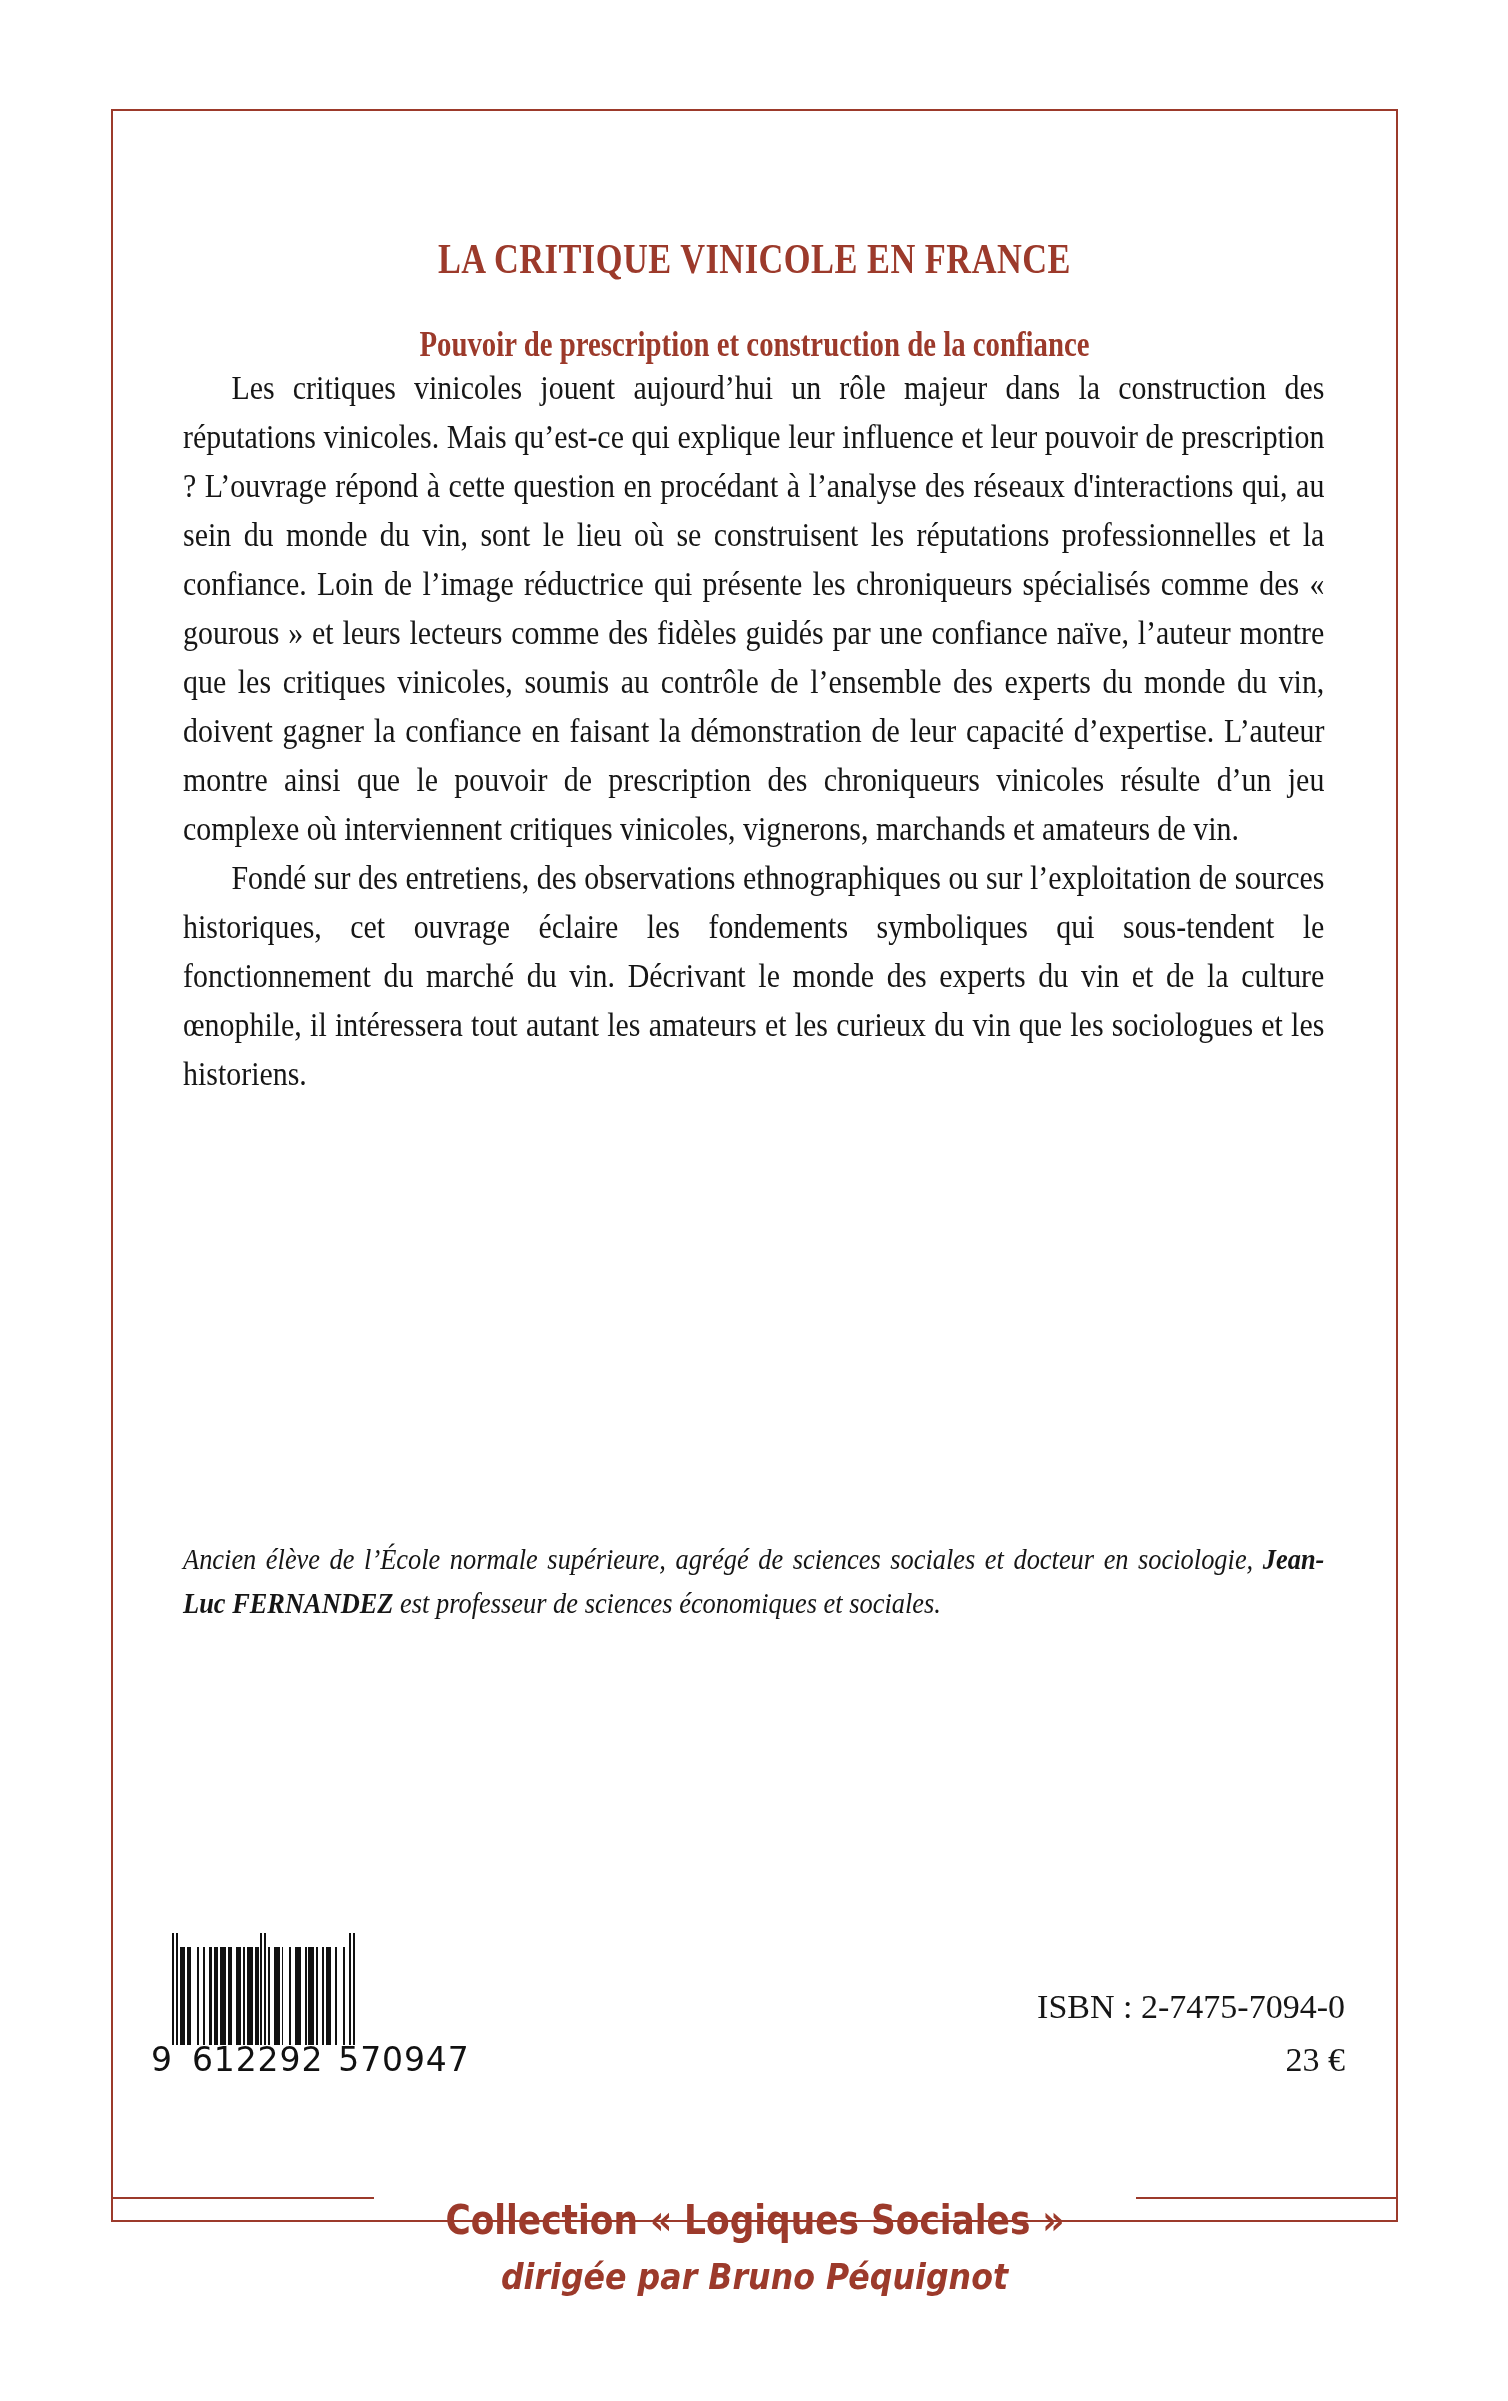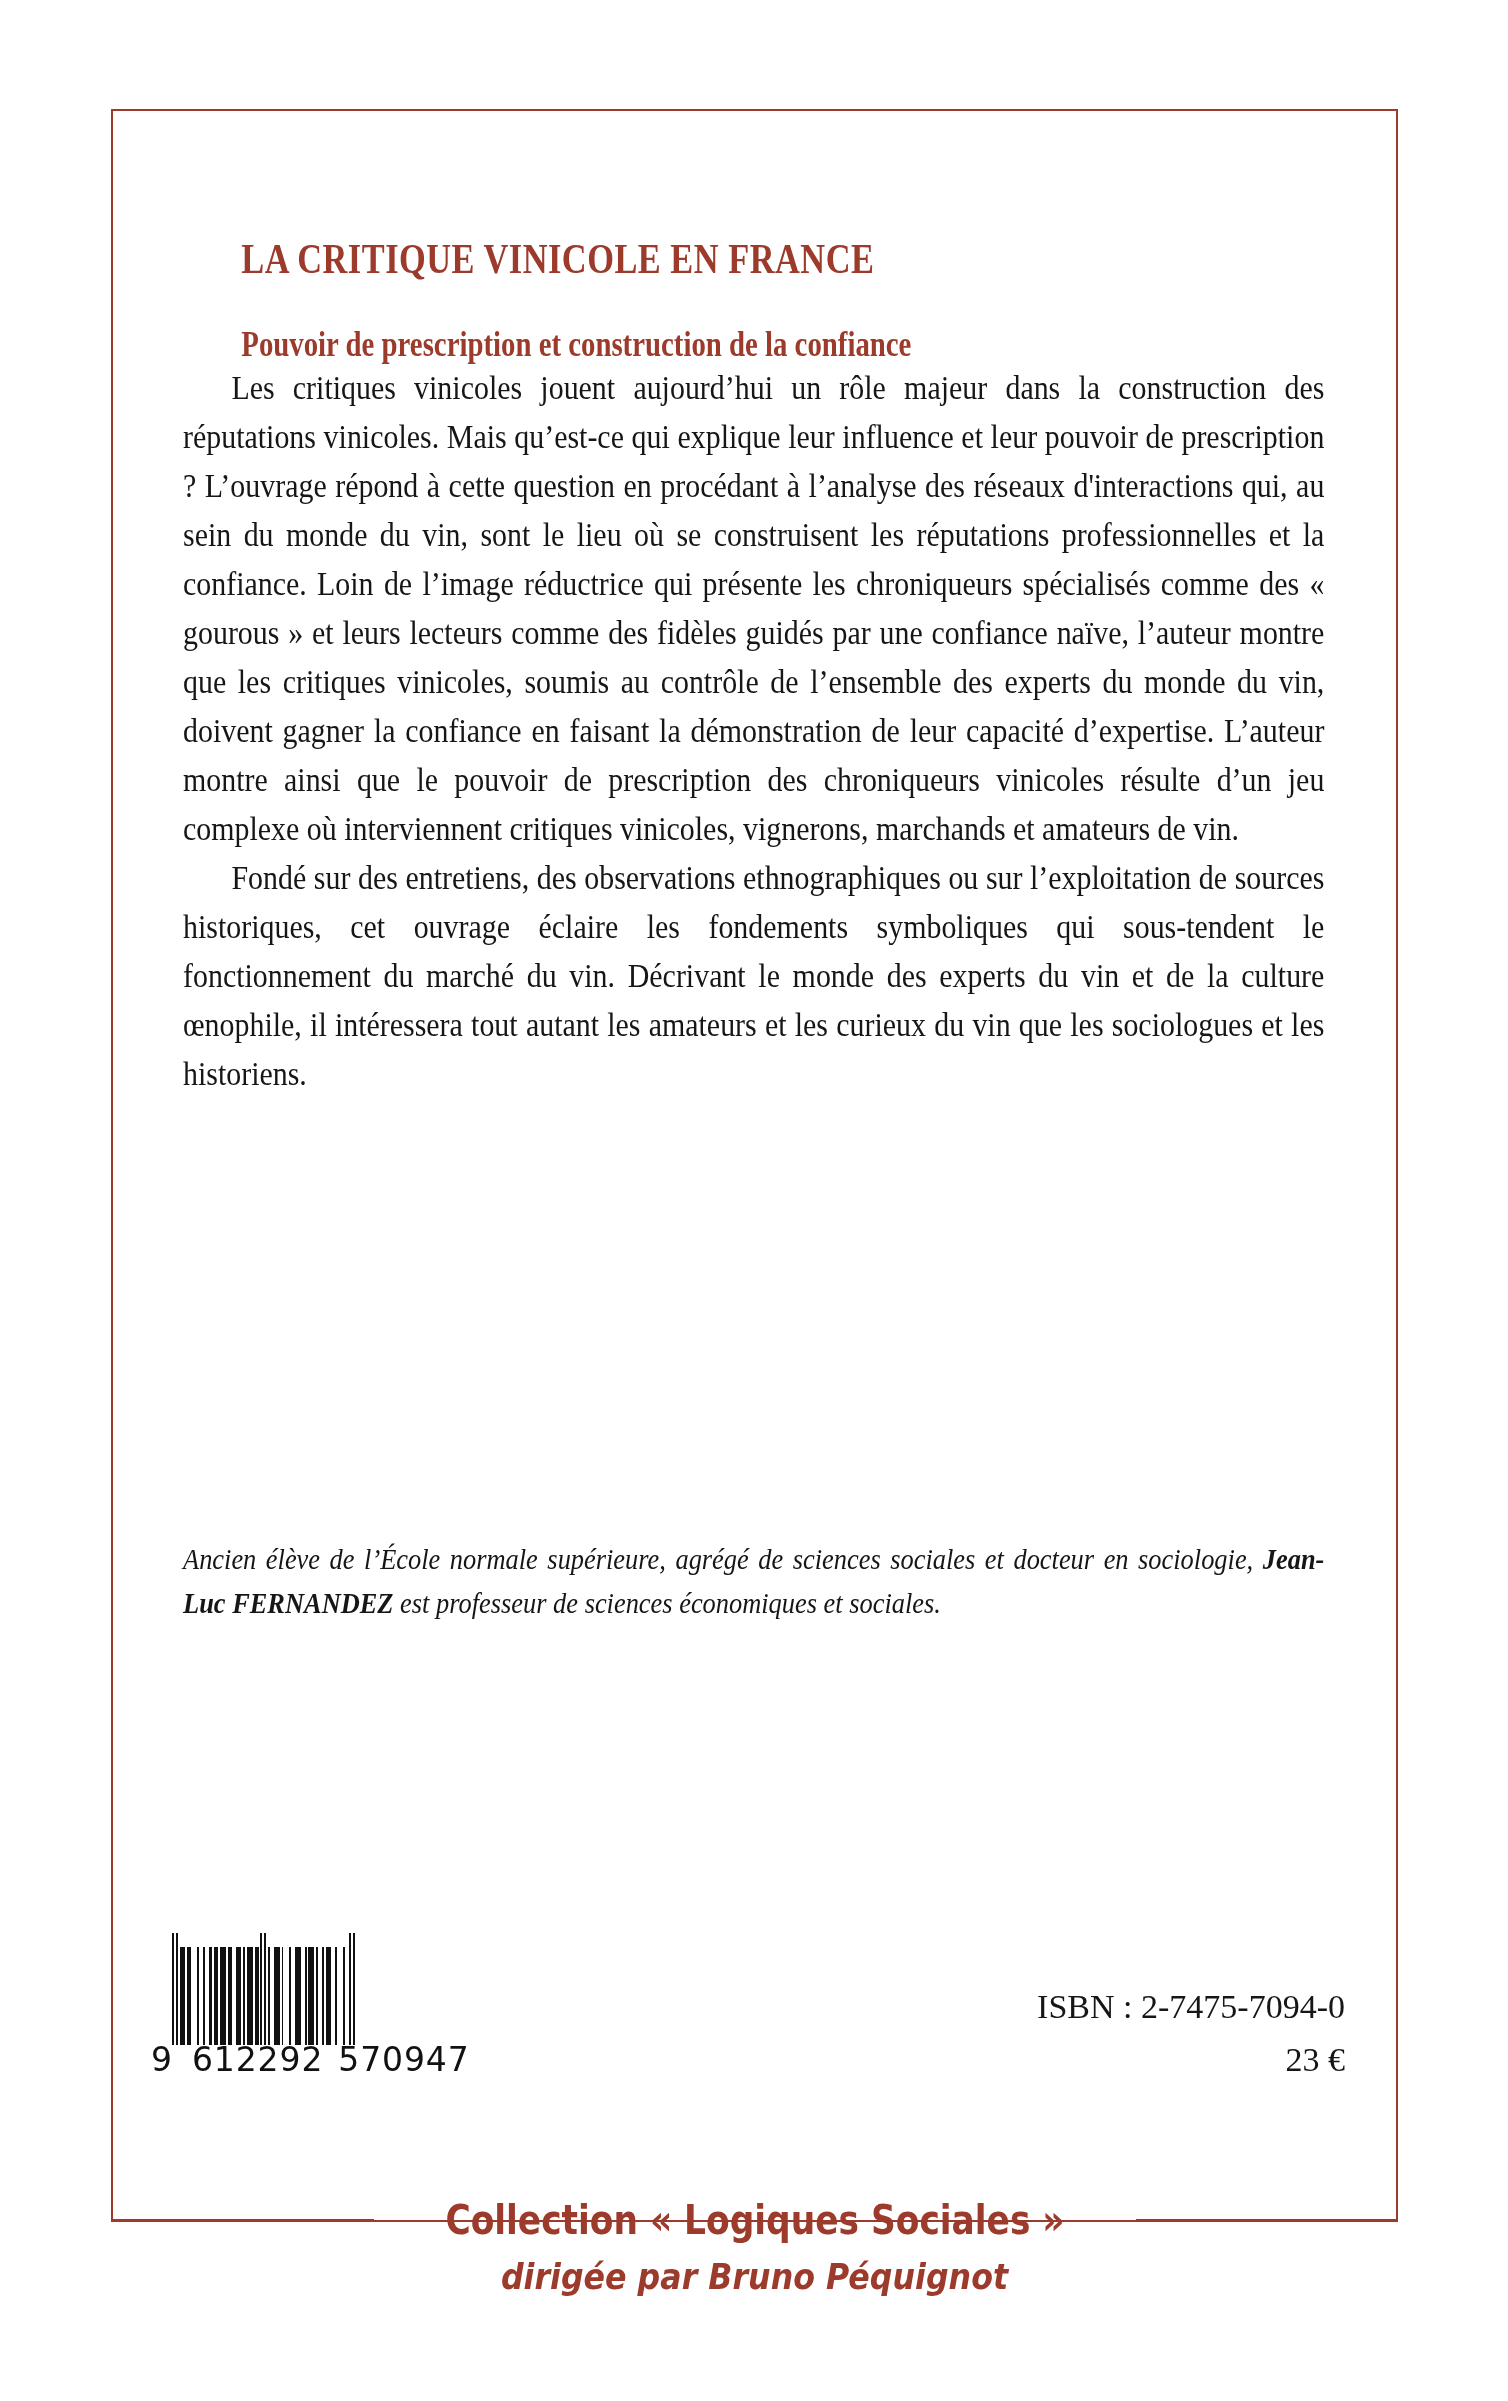--- a/index.html
+++ b/index.html
@@ -27,21 +27,21 @@
     box-sizing: border-box;
     background: #ffffff;
   }
 
   
   #title-block {
     position: absolute;
     left: 0;
     top: 125px;
     width: 100%;
-    text-align: left;
+    text-align: center;
   }
   #book-title {
     color: #9c3a2b;
     font-family: "Liberation Serif", "DejaVu Serif", serif;
     font-weight: bold;
     font-size: 43px;
     letter-spacing: 0.6px;
     line-height: 1.05;
     transform: scaleX(0.80);
     transform-origin: center center;
@@ -143,21 +143,20 @@
   
   #collection-footer {
     position: absolute;
     left: 111px;
     top: 2197px;
     width: 1287px;
     text-align: center;
   }
   #collection-line {
     display: flex;
-    align-items: center;
     justify-content: center;
     gap: 21px;
   }
   #collection-line .rule {
     flex: 1 1 auto;
     height: 0;
     border-top: 2.8px solid #9c3a2b;
   }
   #collection-name {
     color: #9c3a2b;

